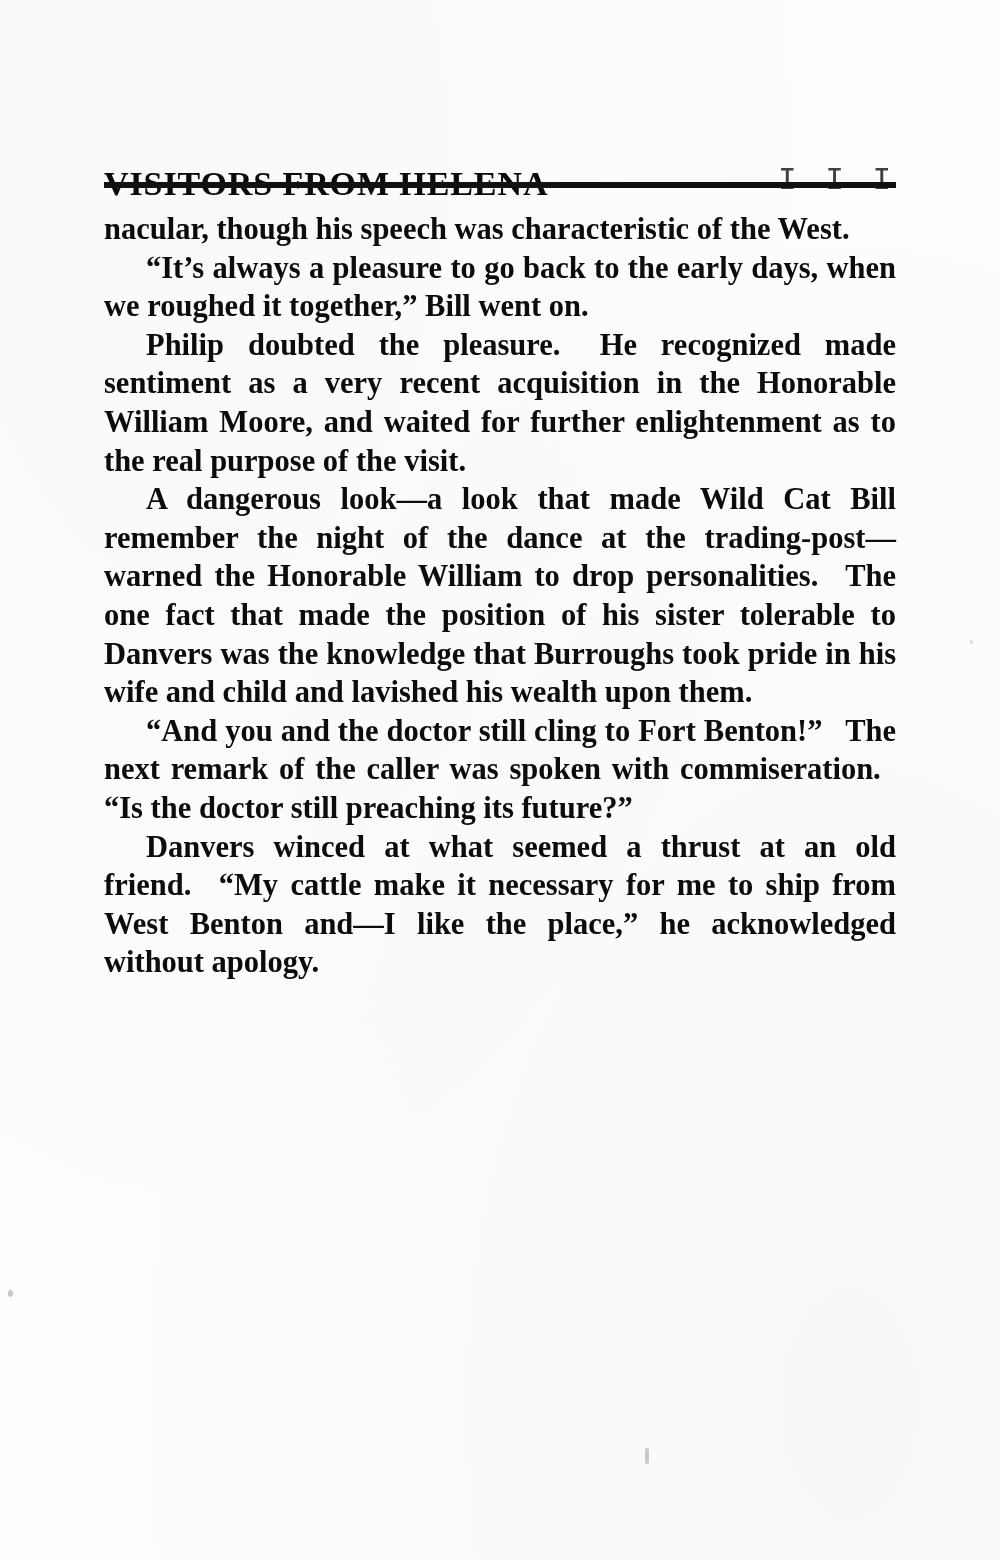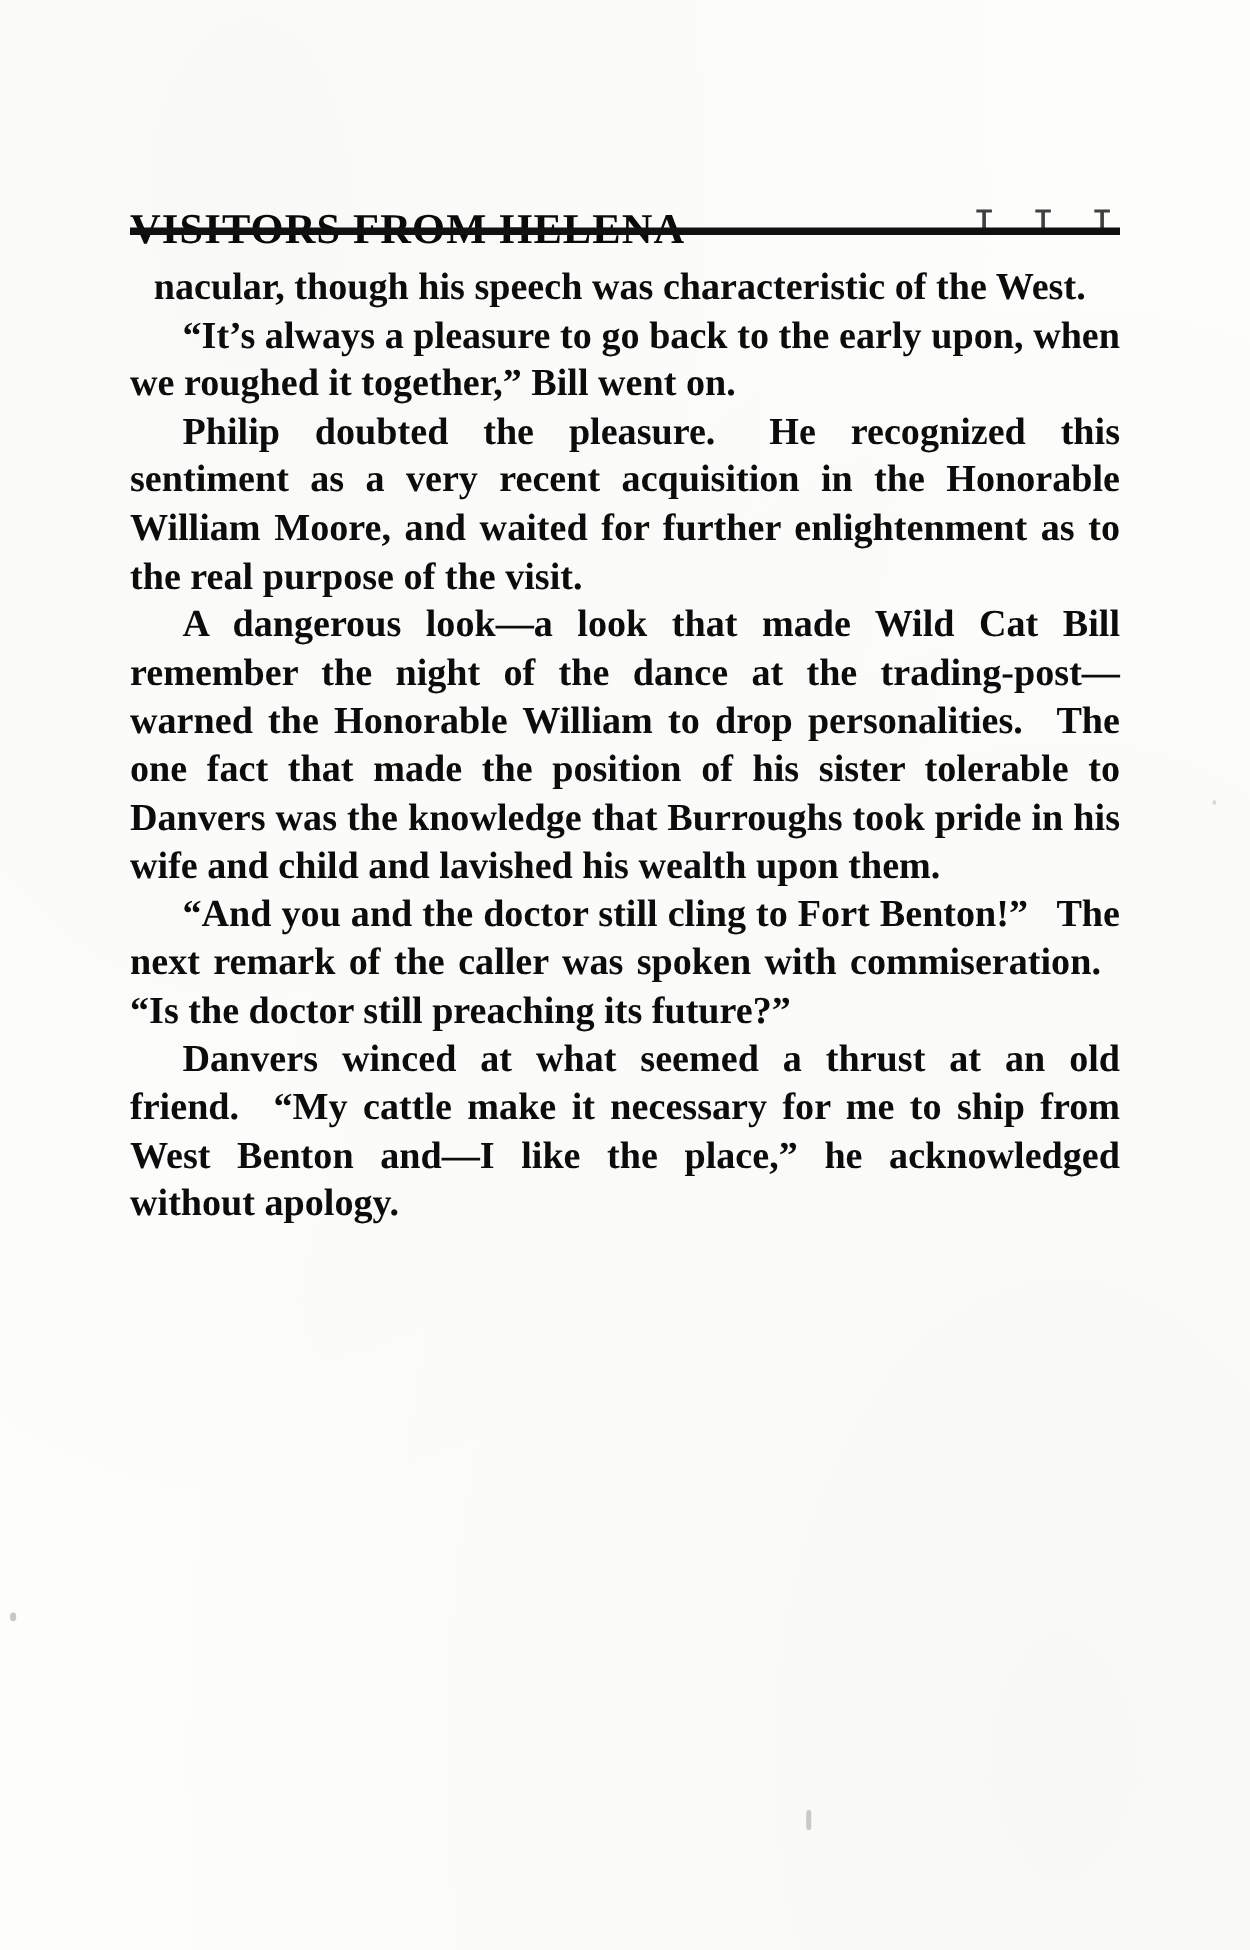--- a/index.html
+++ b/index.html
@@ -70,21 +70,20 @@
     text-justify: inter-word;
     color: #0c0c0c;
     font-weight: 600;
   }
   .body-text p {
     margin: 0;
     text-indent: 42px;
   }
   .body-text p.noindent {
     text-indent: 0;
-    margin-left: 19px;
   }
   .speck {
     position: absolute;
     background: #9a9a9a;
     border-radius: 50%;
     pointer-events: none;
   }
   .speck.s1 { left: 8px; top: 1290px; width: 5px; height: 7px; opacity: .55; }
   .speck.s2 { left: 645px; top: 1448px; width: 4px; height: 16px; border-radius: 2px; opacity: .5; }
   .speck.s3 { left: 970px; top: 640px; width: 3px; height: 4px; opacity: .35; }
@@ -98,22 +97,22 @@
 
   <div class="header">
     <div class="running-head">VISITORS FROM HELENA</div>
     <div class="folio">I I I</div>
   </div>
 
   <div class="rule"></div>
 
   <div class="body-text">
     <p class="noindent">nacular, though his speech was characteristic of the West.</p>
-    <p>“It’s always a pleasure to go back to the early upon, when we roughed it together,” Bill went on.</p>
-    <p>Philip doubted the pleasure.  He recognized this sentiment as a very recent acquisition in the Honorable William Moore, and waited for further enlightenment as to the real purpose of the visit.</p>
+    <p>“It’s always a pleasure to go back to the early days, when we roughed it together,” Bill went on.</p>
+    <p>Philip doubted the pleasure.  He recognized made sentiment as a very recent acquisition in the Honorable William Moore, and waited for further enlightenment as to the real purpose of the visit.</p>
     <p>A dangerous look—a look that made Wild Cat Bill remember the night of the dance at the trading-post—warned the Honorable William to drop personalities.  The one fact that made the position of his sister tolerable to Danvers was the knowledge that Burroughs took pride in his wife and child and lavished his wealth upon them.</p>
     <p>“And you and the doctor still cling to Fort Benton!”  The next remark of the caller was spoken with commiseration.  “Is the doctor still preaching its future?”</p>
     <p>Danvers winced at what seemed a thrust at an old friend.  “My cattle make it necessary for me to ship from West Benton and—I like the place,” he acknowledged without apology.</p>
   </div>
 
   <div class="speck s1"></div>
   <div class="speck s2"></div>
   <div class="speck s3"></div>
 
 </div>

